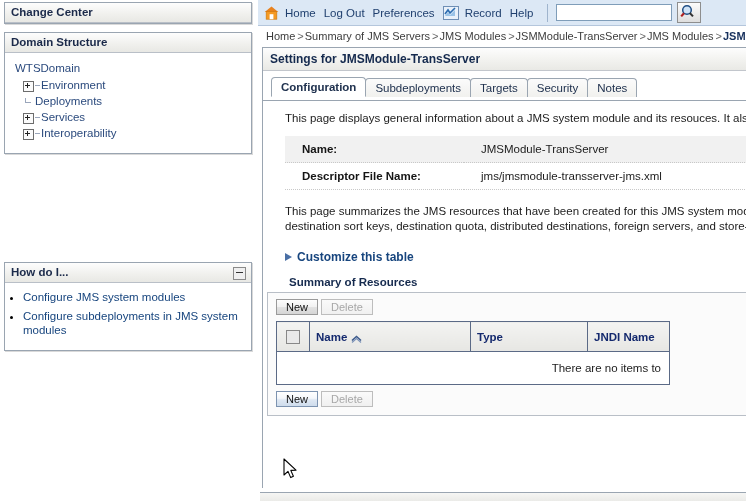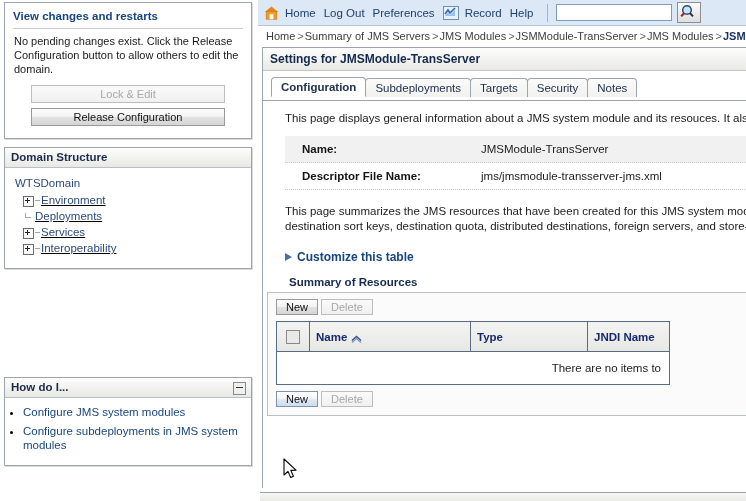--- a/index.html
+++ b/index.html
@@ -85,21 +85,21 @@
   .wl-btn.disabled {
     color: #a7a7a7;
     background: linear-gradient(to bottom,#fafafa 0%,#f0f0f0 100%);
     border-color: #bdbdbd;
     cursor: default;
   }
 
   
   .tree { padding: 2px 0 2px 2px; line-height: 16px; }
   .tree-root { color: #2b4a7d; padding: 1px 0 1px 2px; font-size: 11.5px; }
-  .tree-node { position: relative; padding-left: 10px; height: 16px; line-height: 16px; white-space: nowrap; text-decoration: underline; }
+  .tree-node { position: relative; padding-left: 10px; height: 16px; line-height: 16px; white-space: nowrap; }
   .tnode-exp {
     display: inline-block;
     width: 9px; height: 9px;
     border: 1px solid #6c6c6c;
     background: #fbfbfb;
     position: relative;
     vertical-align: middle;
     margin-right: 1px;
     cursor: pointer;
   }
@@ -355,27 +355,22 @@
   }
 </style>
 </head>
 <body>
 
 <div id="root">
 
   <div id="left-col">
 
     <div class="panel">
-      <div class="panel-body" style="padding:4px 8px 7px 8px;">
-        <a class="cc-link">View changes and restarts</a>
-        <div class="cc-msgbox">No pending changes exist. Click the Release Configuration button to allow others to edit the domain.</div>
-        <div class="btn-row">
-          <div class="wl-btn wide disabled">Lock &amp; Edit</div>
-          <div class="wl-btn wide">Release Configuration</div>
-        </div>
+      <div class="panel-hd">
+        <span>Change Center</span>
       </div>
     </div>
 
     <div class="panel" style="margin-top:8px;">
       <div class="panel-hd">
         <span>Domain Structure</span>
       </div>
       <div class="panel-body" style="padding:4px 24px 10px 6px;">
         <div class="tree">
           <div class="tree-root">WTSDomain</div>

